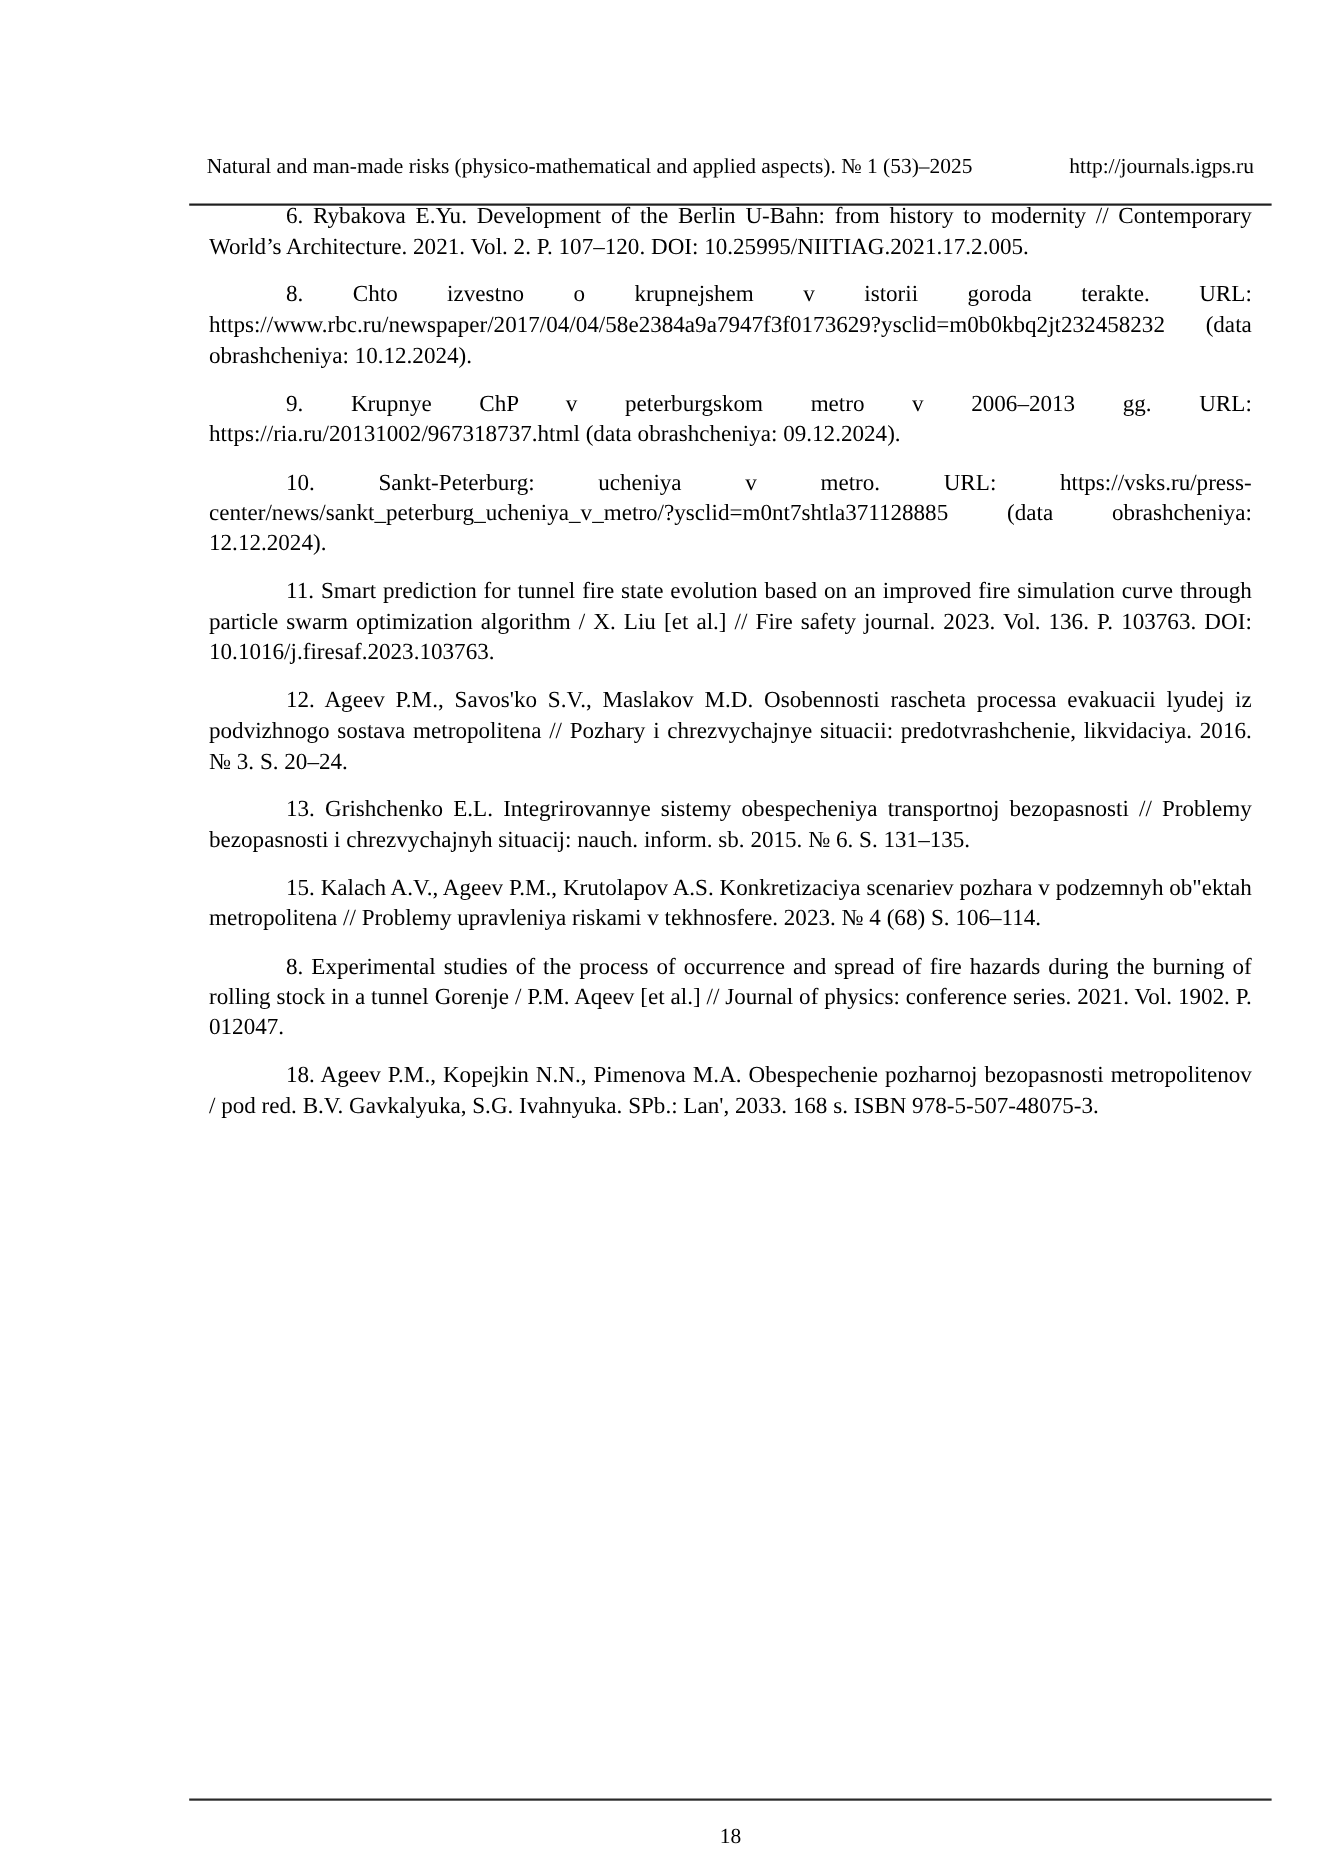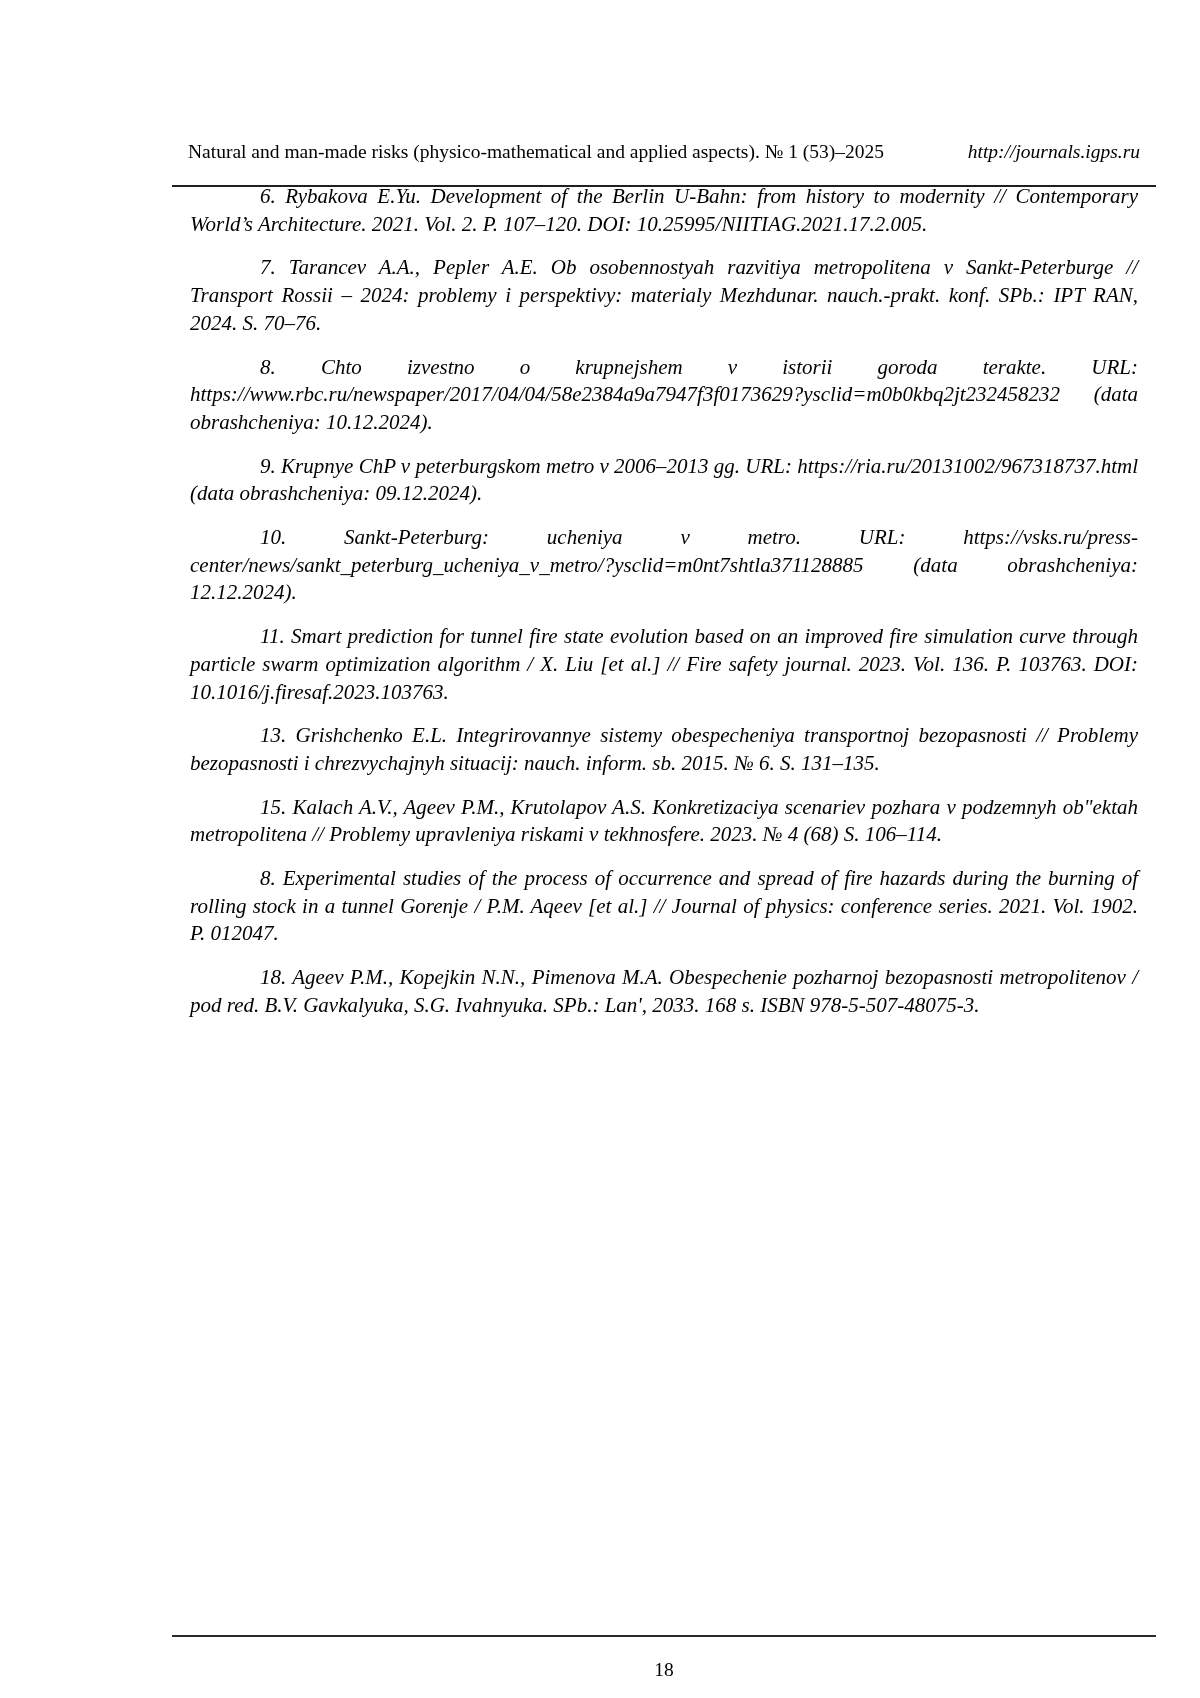--- a/index.html
+++ b/index.html
@@ -24,29 +24,28 @@
     width: 984px;
     display: flex;
     justify-content: space-between;
     align-items: flex-end;
     font-size: 19.5px;
     line-height: 24px;
     padding-bottom: 5px;
     border-bottom: 2.5px solid #1f1f1f;
   }
   .header .jtitle { white-space: nowrap; }
-  .header .jurl   { white-space: nowrap; font-style: italic; }
+  .header .jurl   { white-space: nowrap; }
   .refs {
     position: absolute;
     left: 110px;
     top: 103px;
     width: 980px;
     font-size: 21px;
     line-height: 27.7px;
-    font-style: italic;
   }
   .refs p {
     text-align: justify;
     text-indent: 70px;
     overflow-wrap: break-word;
   }
   .footer {
     position: absolute;
     left: 108px;
     top: 1571px;
@@ -69,25 +68,25 @@
 
 <div class="page">
 
   <div class="header">
     <span class="jtitle">Natural and man-made risks (physico-mathematical and applied aspects). № 1 (53)–2025</span>
     <span class="jurl">http://journals.igps.ru</span>
   </div>
 
   <div class="refs">
     <p>6. Rybakova E.Yu. Development of the Berlin U-Bahn: from history to modernity // Contemporary World’s Architecture. 2021. Vol. 2. P. 107–120. DOI: 10.25995/NIITIAG.2021.17.2.005.</p>
-    <p>7. Tarancev A.A., Pepler A.E. Ob osobennostyah razvitiya metropolitena v Sankt-Peterburge // Transport Rossii – 2024: problemy i perspektivy: materialy Mezhdunar. nauch.-prakt. konf. SPb.: IPT RAN, 2024. S. 70–76.</p>
     <p>8. Chto izvestno o krupnejshem v istorii goroda terakte. URL: https://www.rbc.ru/newspaper/2017/04/04/58e2384a9a7947f3f0173629?ysclid=m0b0kbq2jt232458232 (data obrashcheniya: 10.12.2024).</p>
     <p>9. Krupnye ChP v peterburgskom metro v 2006–2013 gg. URL: https://ria.ru/20131002/967318737.html (data obrashcheniya: 09.12.2024).</p>
     <p>10. Sankt-Peterburg: ucheniya v metro. URL: https://vsks.ru/press-center/news/sankt_peterburg_ucheniya_v_metro/?ysclid=m0nt7shtla371128885 (data obrashcheniya: 12.12.2024).</p>
     <p>11. Smart prediction for tunnel fire state evolution based on an improved fire simulation curve through particle swarm optimization algorithm / X. Liu [et al.] // Fire safety journal. 2023. Vol. 136. P. 103763. DOI: 10.1016/j.firesaf.2023.103763.</p>
+    <p>12. Ageev P.M., Savos'ko S.V., Maslakov M.D. Osobennosti rascheta processa evakuacii lyudej iz podvizhnogo sostava metropolitena // Pozhary i chrezvychajnye situacii: predotvrashchenie, likvidaciya. 2016. № 3. S. 20–24.</p>
     <p>13. Grishchenko E.L. Integrirovannye sistemy obespecheniya transportnoj bezopasnosti // Problemy bezopasnosti i chrezvychajnyh situacij: nauch. inform. sb. 2015. № 6. S. 131–135.</p>
     <p>15. Kalach A.V., Ageev P.M., Krutolapov A.S. Konkretizaciya scenariev pozhara v podzemnyh ob"ektah metropolitena // Problemy upravleniya riskami v tekhnosfere. 2023. № 4 (68) S. 106–114.</p>
     <p>8. Experimental studies of the process of occurrence and spread of fire hazards during the burning of rolling stock in a tunnel Gorenje / P.M. Aqeev [et al.] // Journal of physics: conference series. 2021. Vol. 1902. P. 012047.</p>
     <p>18. Ageev P.M., Kopejkin N.N., Pimenova M.A. Obespechenie pozharnoj bezopasnosti metropolitenov / pod red. B.V. Gavkalyuka, S.G. Ivahnyuka. SPb.: Lan', 2033. 168 s. ISBN 978-5-507-48075-3.</p>
   </div>
 
   <div class="footer">
     <div class="pagenum">18</div>
     <div class="subtitle">Monitoring and forecasting natural and man-made risks</div>
   </div>

